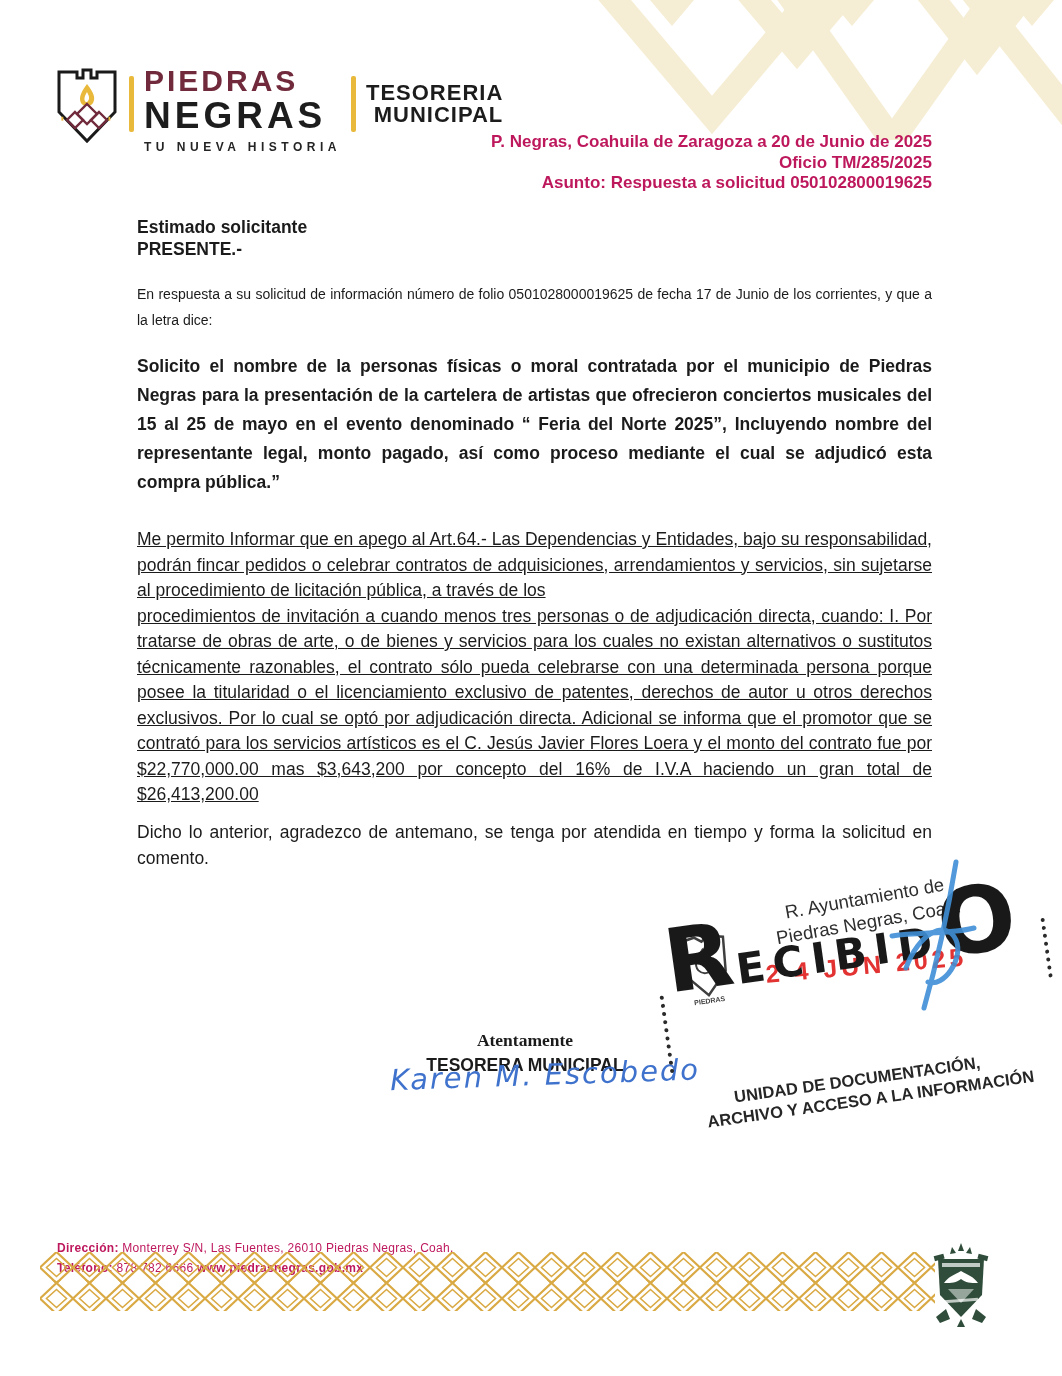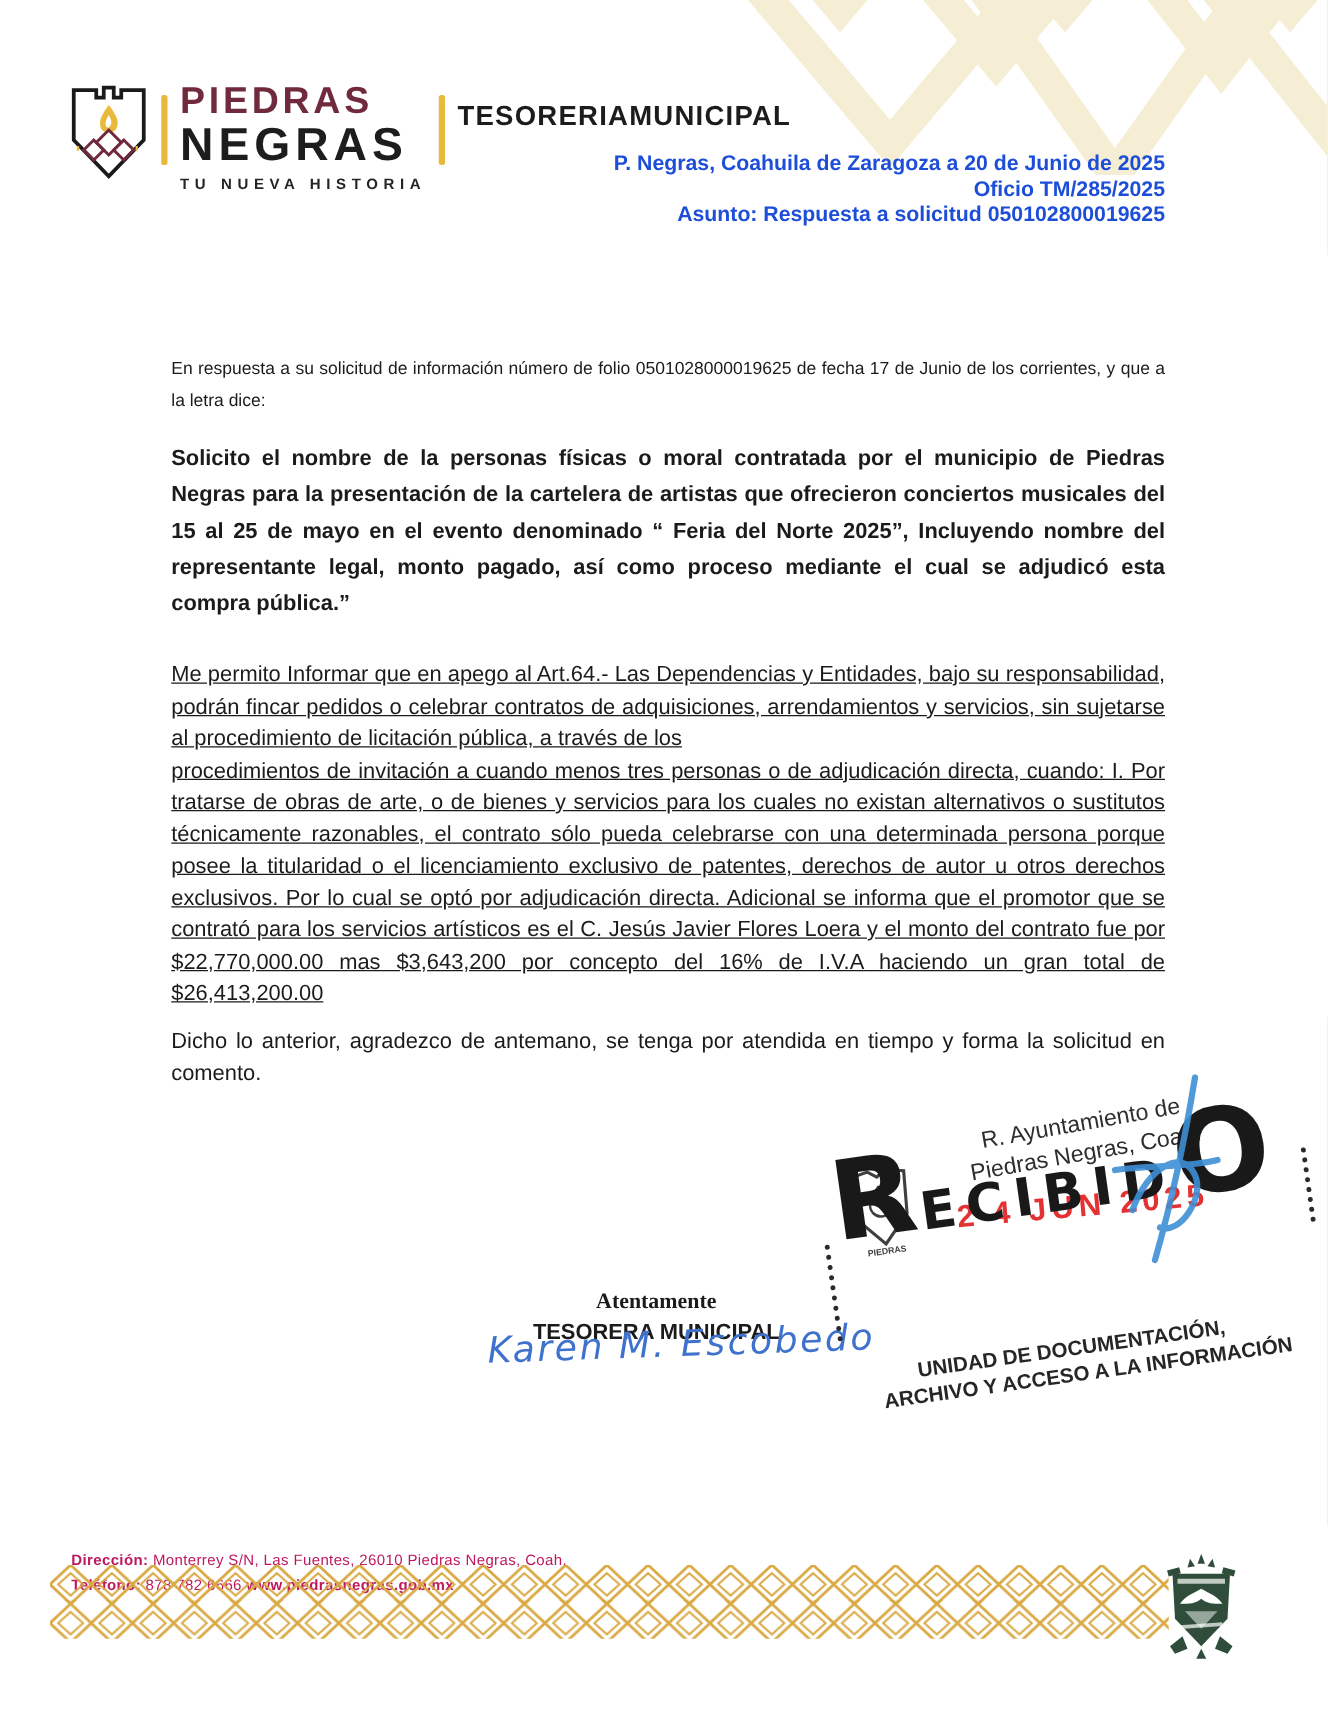--- a/index.html
+++ b/index.html
@@ -11,24 +11,24 @@
   
   .watermark{position:absolute;top:0;right:0;width:470px;height:140px;}
   
   .header{position:absolute;left:55px;top:66px;display:flex;align-items:flex-start;}
   .logo-shield{width:64px;height:76px;margin-top:2px;}
   .gold-bar{width:5px;background:#e9b93c;margin:10px 10px 0 10px;height:56px;border-radius:2px;}
   .brand{display:flex;flex-direction:column;line-height:1;}
   .brand-top{font-weight:bold;color:#702a3b;font-size:30px;letter-spacing:3px;}
   .brand-main{font-weight:bold;color:#1d1d1d;font-size:37px;letter-spacing:4px;margin-top:1px;}
   .brand-tag{font-weight:bold;color:#242424;font-size:12px;letter-spacing:4.5px;margin-top:7px;}
-  .dept{display:flex;flex-direction:row;line-height:1;margin-top:16px;}
+  .dept{display:flex;flex-direction:column;line-height:1;margin-top:16px;text-align:right;}
   .dept-line{font-weight:bold;color:#1c1c1c;font-size:22px;letter-spacing:1px;}
   
-  .meta{position:absolute;top:121px;right:130px;text-align:right;font-weight:bold;font-size:17px;line-height:20.5px;color:#1d4ed8;}
+  .meta{position:absolute;top:132px;right:130px;text-align:right;font-weight:bold;font-size:17px;line-height:20.5px;color:#be185d;}
   
   .saludo{position:absolute;left:137px;top:216px;font-weight:bold;font-size:17.5px;line-height:22px;}
   .p1{position:absolute;left:137px;top:282px;width:795px;font-size:14px;line-height:25.5px;text-align:justify;}
   .quote{position:absolute;left:137px;top:352px;width:795px;font-weight:bold;font-size:17.5px;line-height:29px;text-align:justify;}
   .p2{position:absolute;left:137px;top:527px;width:795px;font-size:17.5px;line-height:25.5px;text-align:justify;text-decoration:underline;}
   .p3{position:absolute;left:137px;top:820px;width:795px;font-size:17.5px;line-height:25.5px;text-align:justify;}
   
   .sigblock{position:absolute;left:285px;top:1030px;width:480px;text-align:center;}
   .closing{font-weight:bold;font-size:17.5px;font-family:Liberation Serif, serif;}
   .handwriting{
@@ -105,20 +105,24 @@
       <span class="dept-line">MUNICIPAL</span>
     </div>
   </div>
 
   <div class="meta">
     <div>P. Negras, Coahuila de Zaragoza a 20 de Junio de 2025</div>
     <div>Oficio TM/285/2025</div>
     <div>Asunto: Respuesta a solicitud 050102800019625</div>
   </div>
 
+  <div class="saludo">
+    <div>Estimado solicitante</div>
+    <div>PRESENTE.-</div>
+  </div>
 
   <div class="p1">En respuesta a su solicitud de información número de folio 0501028000019625 de fecha 17 de Junio de los corrientes, y que a la letra dice:</div>
   <div class="quote">Solicito el nombre de la personas físicas o moral contratada por el municipio de Piedras Negras para la presentación de la cartelera de artistas que ofrecieron conciertos musicales del 15 al 25 de mayo en el evento denominado “ Feria del Norte 2025”, Incluyendo nombre del representante legal, monto pagado, así como proceso mediante el cual se adjudicó esta compra pública.”</div>
   <div class="p2">
     <div>Me permito Informar que en apego al Art.64.- Las Dependencias y Entidades, bajo su responsabilidad, podrán fincar pedidos o celebrar contratos de adquisiciones, arrendamientos y servicios, sin sujetarse al procedimiento de licitación pública, a través de los</div>
     <div>procedimientos de invitación a cuando menos tres personas o de adjudicación directa, cuando: I. Por tratarse de obras de arte, o de bienes y servicios para los cuales no existan alternativos o sustitutos técnicamente razonables, el contrato sólo pueda celebrarse con una determinada persona porque posee la titularidad o el licenciamiento exclusivo de patentes, derechos de autor u otros derechos exclusivos. Por lo cual se optó por adjudicación directa. Adicional se informa que el promotor que se contrató para los servicios artísticos es el C. Jesús Javier Flores Loera y el monto del contrato fue por $22,770,000.00 mas $3,643,200 por concepto del 16% de I.V.A haciendo un gran total de $26,413,200.00</div>
   </div>
   <div class="p3">Dicho lo anterior, agradezco de antemano, se tenga por atendida en tiempo y forma la solicitud en comento.</div>
 
   <div class="sigblock">

